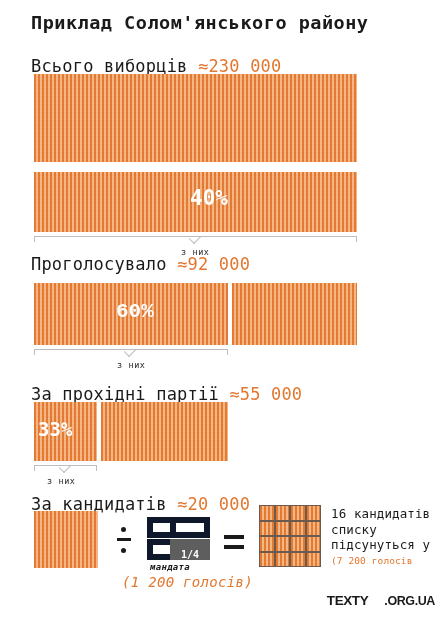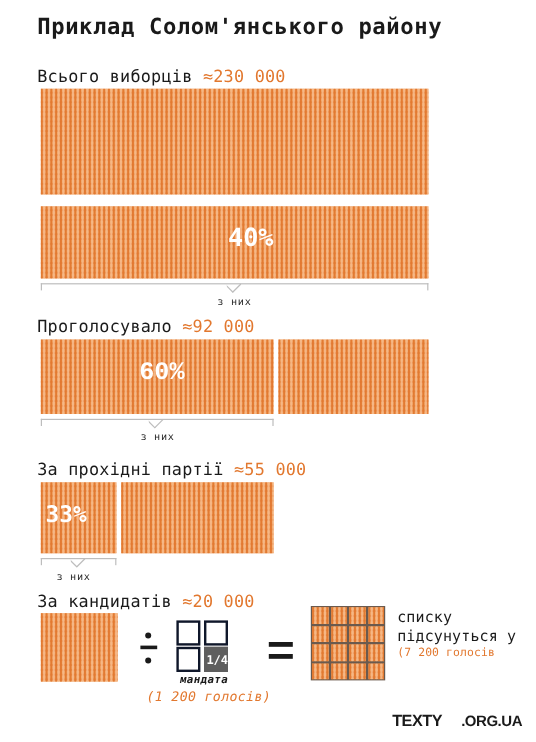--- a/index.html
+++ b/index.html
@@ -44,21 +44,21 @@
     font-size: 18.5px;
     font-weight: bold;
     color: #1a1a1a;
     letter-spacing: .5px;
     white-space: nowrap;
   }
 
   
   .sec-label {
     position: absolute;
-    font-size: 14px;
+    font-size: 17px;
     color: #1a1a1a;
     white-space: nowrap;
     letter-spacing: .2px;
   }
   .sec-label .val {
     color: #e2782f;
   }
 
   
   .bar {
@@ -142,23 +142,23 @@
     background: #1a1a1a;
   }
 
   .quad {
     position: absolute;
     width: 46px;
     height: 44px;
   }
   .quad .q {
     position: absolute;
-    width: 20px;
+    width: 40px;
     height: 21px;
-    border: 2px solid #0f172a;
+    border: 6px solid #0f172a;
     box-sizing: border-box;
     background: #ffffff;
   }
   .quad .q1 { left: 0;  top: 0; }
   .quad .q2 { left: 23px; top: 0; }
   .quad .q3 { left: 0;  top: 22px; }
   .quad .q4 {
     left: 23px; top: 22px;
     background: #5e5e5e;
     border-color: #5e5e5e;
@@ -188,21 +188,21 @@
     text-align: center;
     white-space: nowrap;
   }
   .caption-blk .c1 {
     font-size: 9px;
     font-weight: bold;
     color: #1a1a1a;
     letter-spacing: .3px;
   }
   .caption-blk .c2 {
-    font-size: 11px;
+    font-size: 14px;
     color: #e2782f;
     margin-top: 2px;
     letter-spacing: .3px;
   }
 
   
   .grid16 {
     position: absolute;
     display: grid;
     grid-template-columns: repeat(4, 1fr);
@@ -263,21 +263,21 @@
 <div class="bracket" style="left:34px; top:236px; width:323px;">
   <div class="line"></div>
   <div class="tick l"></div>
   <div class="tick r"></div>
   <div class="notch">
       <span></span>
     </div>
 </div>
 <div class="bracket-caption" style="left:181px; top:247px;">з них</div>
 
-<div class="sec-label" style="left:31px; top:265px;">
+<div class="sec-label" style="left:31px; top:254px;">
   <span>Проголосувало</span>
   <span class="val">≈92 000</span>
 </div>
 
 <div class="bar dots" style="left:34px; top:283px; width:194px; height:62px;"></div>
 <div class="pct" style="left:116px; top:300px;font-family:Liberation Mono, monospace;">60%</div>
 <div class="bar dots" style="left:232px; top:283px; width:125px; height:62px;"></div>
 
 <div class="bracket" style="left:34px; top:349px; width:194px;">
   <div class="line"></div>
@@ -351,20 +351,21 @@
   <div class="cell dots"></div>
   <div class="cell dots"></div>
   <div class="cell dots"></div>
   <div class="cell dots"></div>
   <div class="cell dots"></div>
   <div class="cell dots"></div>
   <div class="cell dots"></div>
 </div>
 
 <div class="result-text" style="left:331px; top:506px;">
+  <div>16 кандидатів</div>
   <div>списку</div>
   <div>підсунуться у</div>
   <span class="sub">(7 200 голосів</span>
 </div>
 
 <div id="footer-logo">
   <span class="b">TEXTY</span><span class="n">.ORG.UA</span>
 </div>
 
 </body></html>

